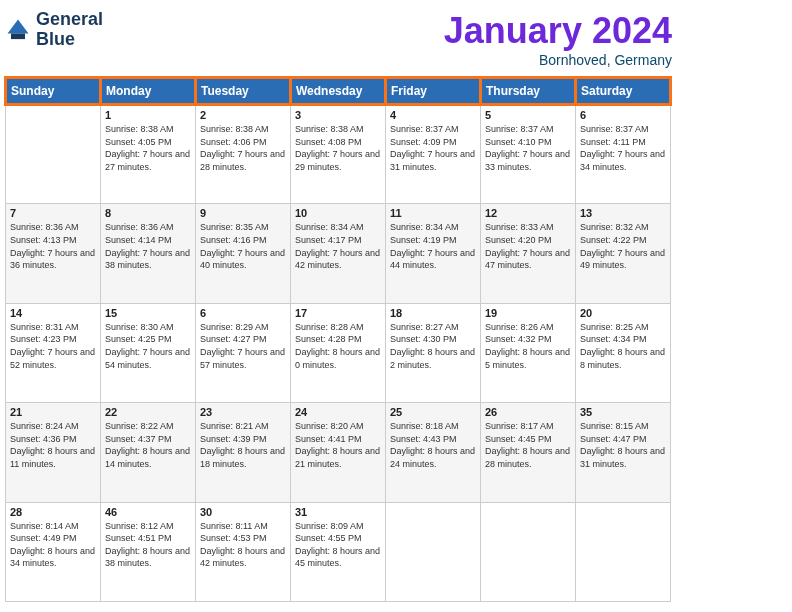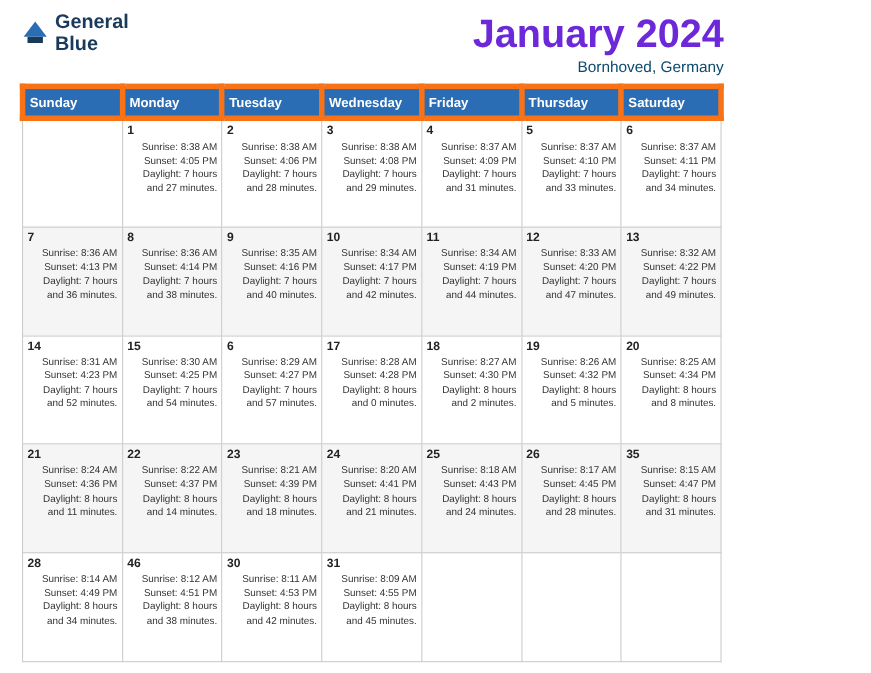--- a/index.html
+++ b/index.html
@@ -6,21 +6,21 @@
     body {
       font-family: Arial, sans-serif;
       background: #fff;
       width: 792px;
       height: 612px;
       overflow: hidden;
     }
     .page {
       width: 676px;
       height: 612px;
-      padding: 10px 18px;
+      padding: 10px 4px;
       display: flex;
       flex-direction: column;
       border-radius: 23px;
     }
     .header {
       display: flex;
       justify-content: space-between;
       align-items: flex-start;
       margin-bottom: 8px;
     }
@@ -57,21 +57,21 @@
       border-collapse: collapse;
       width: 100%;
       table-layout: fixed;
     }
     .calendar th {
       background: #2a6db5;
       color: #fff;
       font-size: 12px;
       font-weight: bold;
       padding: 5px 4px;
-      border: 5px solid #f97316;
+      border: 3px solid #f97316;
       text-align: left;
     }
     .calendar td {
       border: 1px solid #ccc;
       vertical-align: top;
       padding: 3px 4px;
       font-size: 9.5px;
       color: #333;
       height: 82px;
     }
@@ -85,21 +85,20 @@
       font-size: 11px;
       font-weight: bold;
       color: #222;
       display: block;
       margin-bottom: 2px;
     }
     .day-info {
       font-size: 9px;
       color: #333;
       line-height: 1.4;
-      text-align: right;
     }
     .empty-cell {
       background: #fff;
     }
   </style>
 </head>
 <body>
 
 <div class="page">
   <div class="header">

